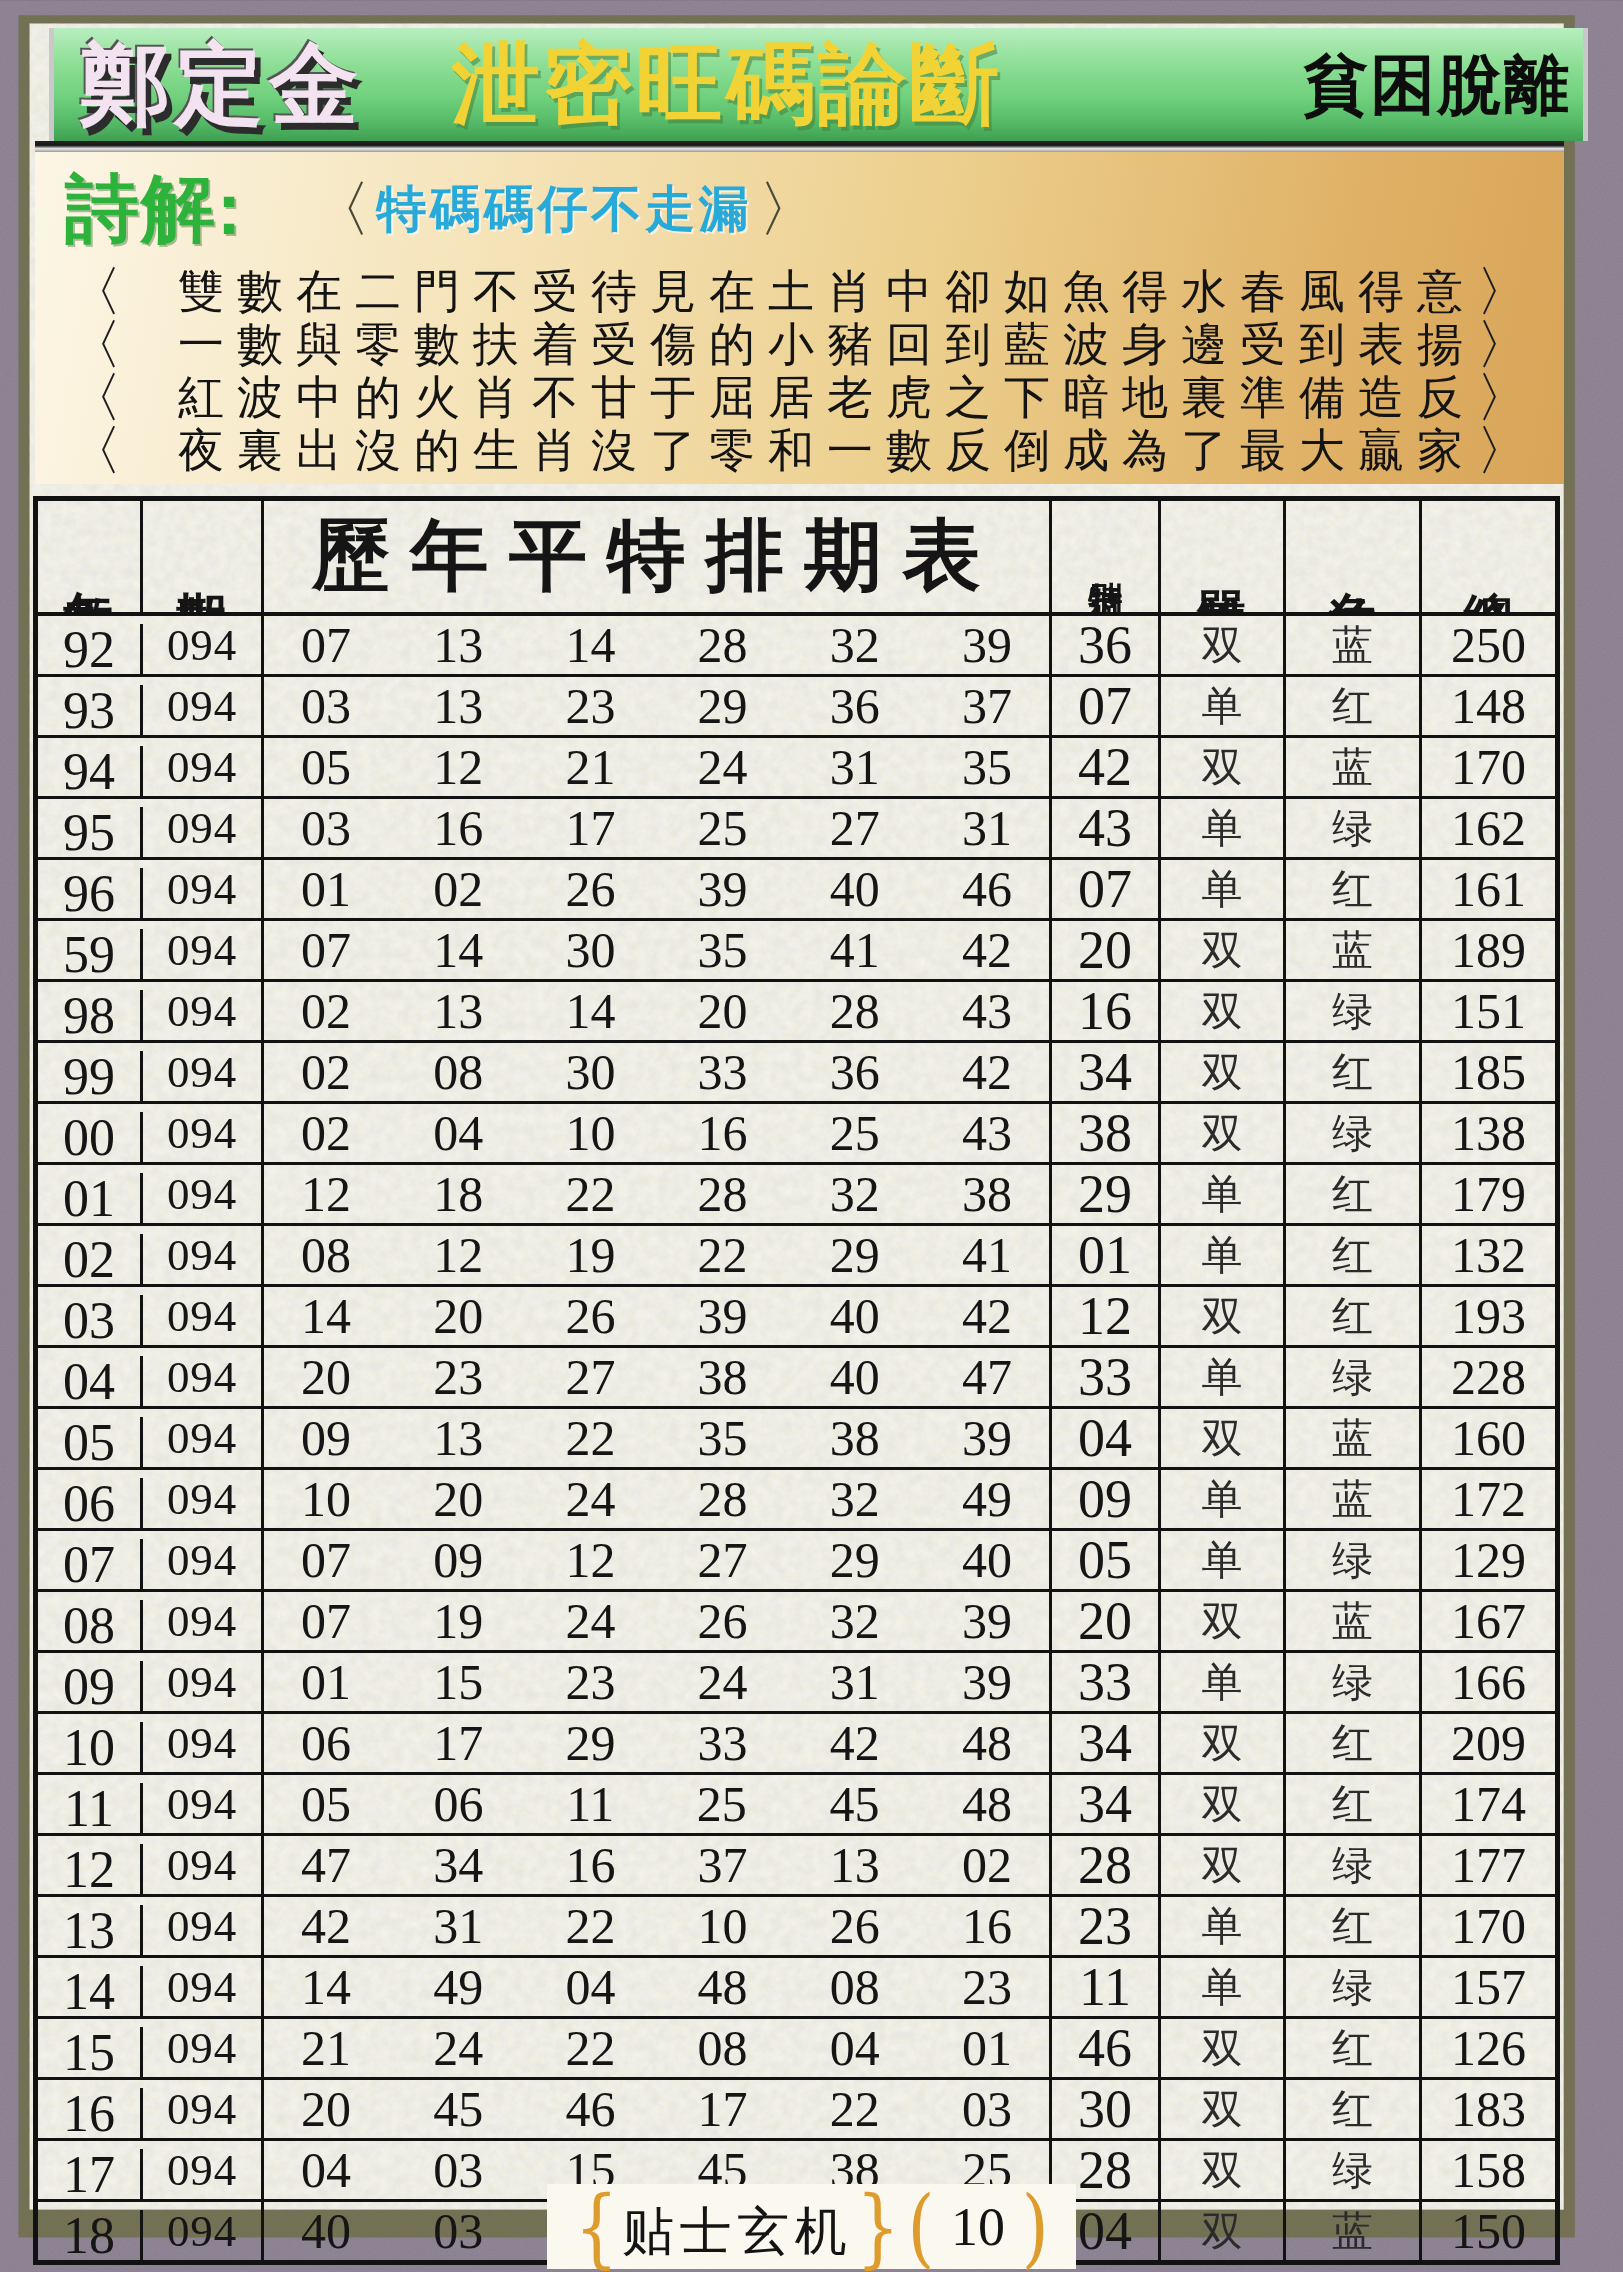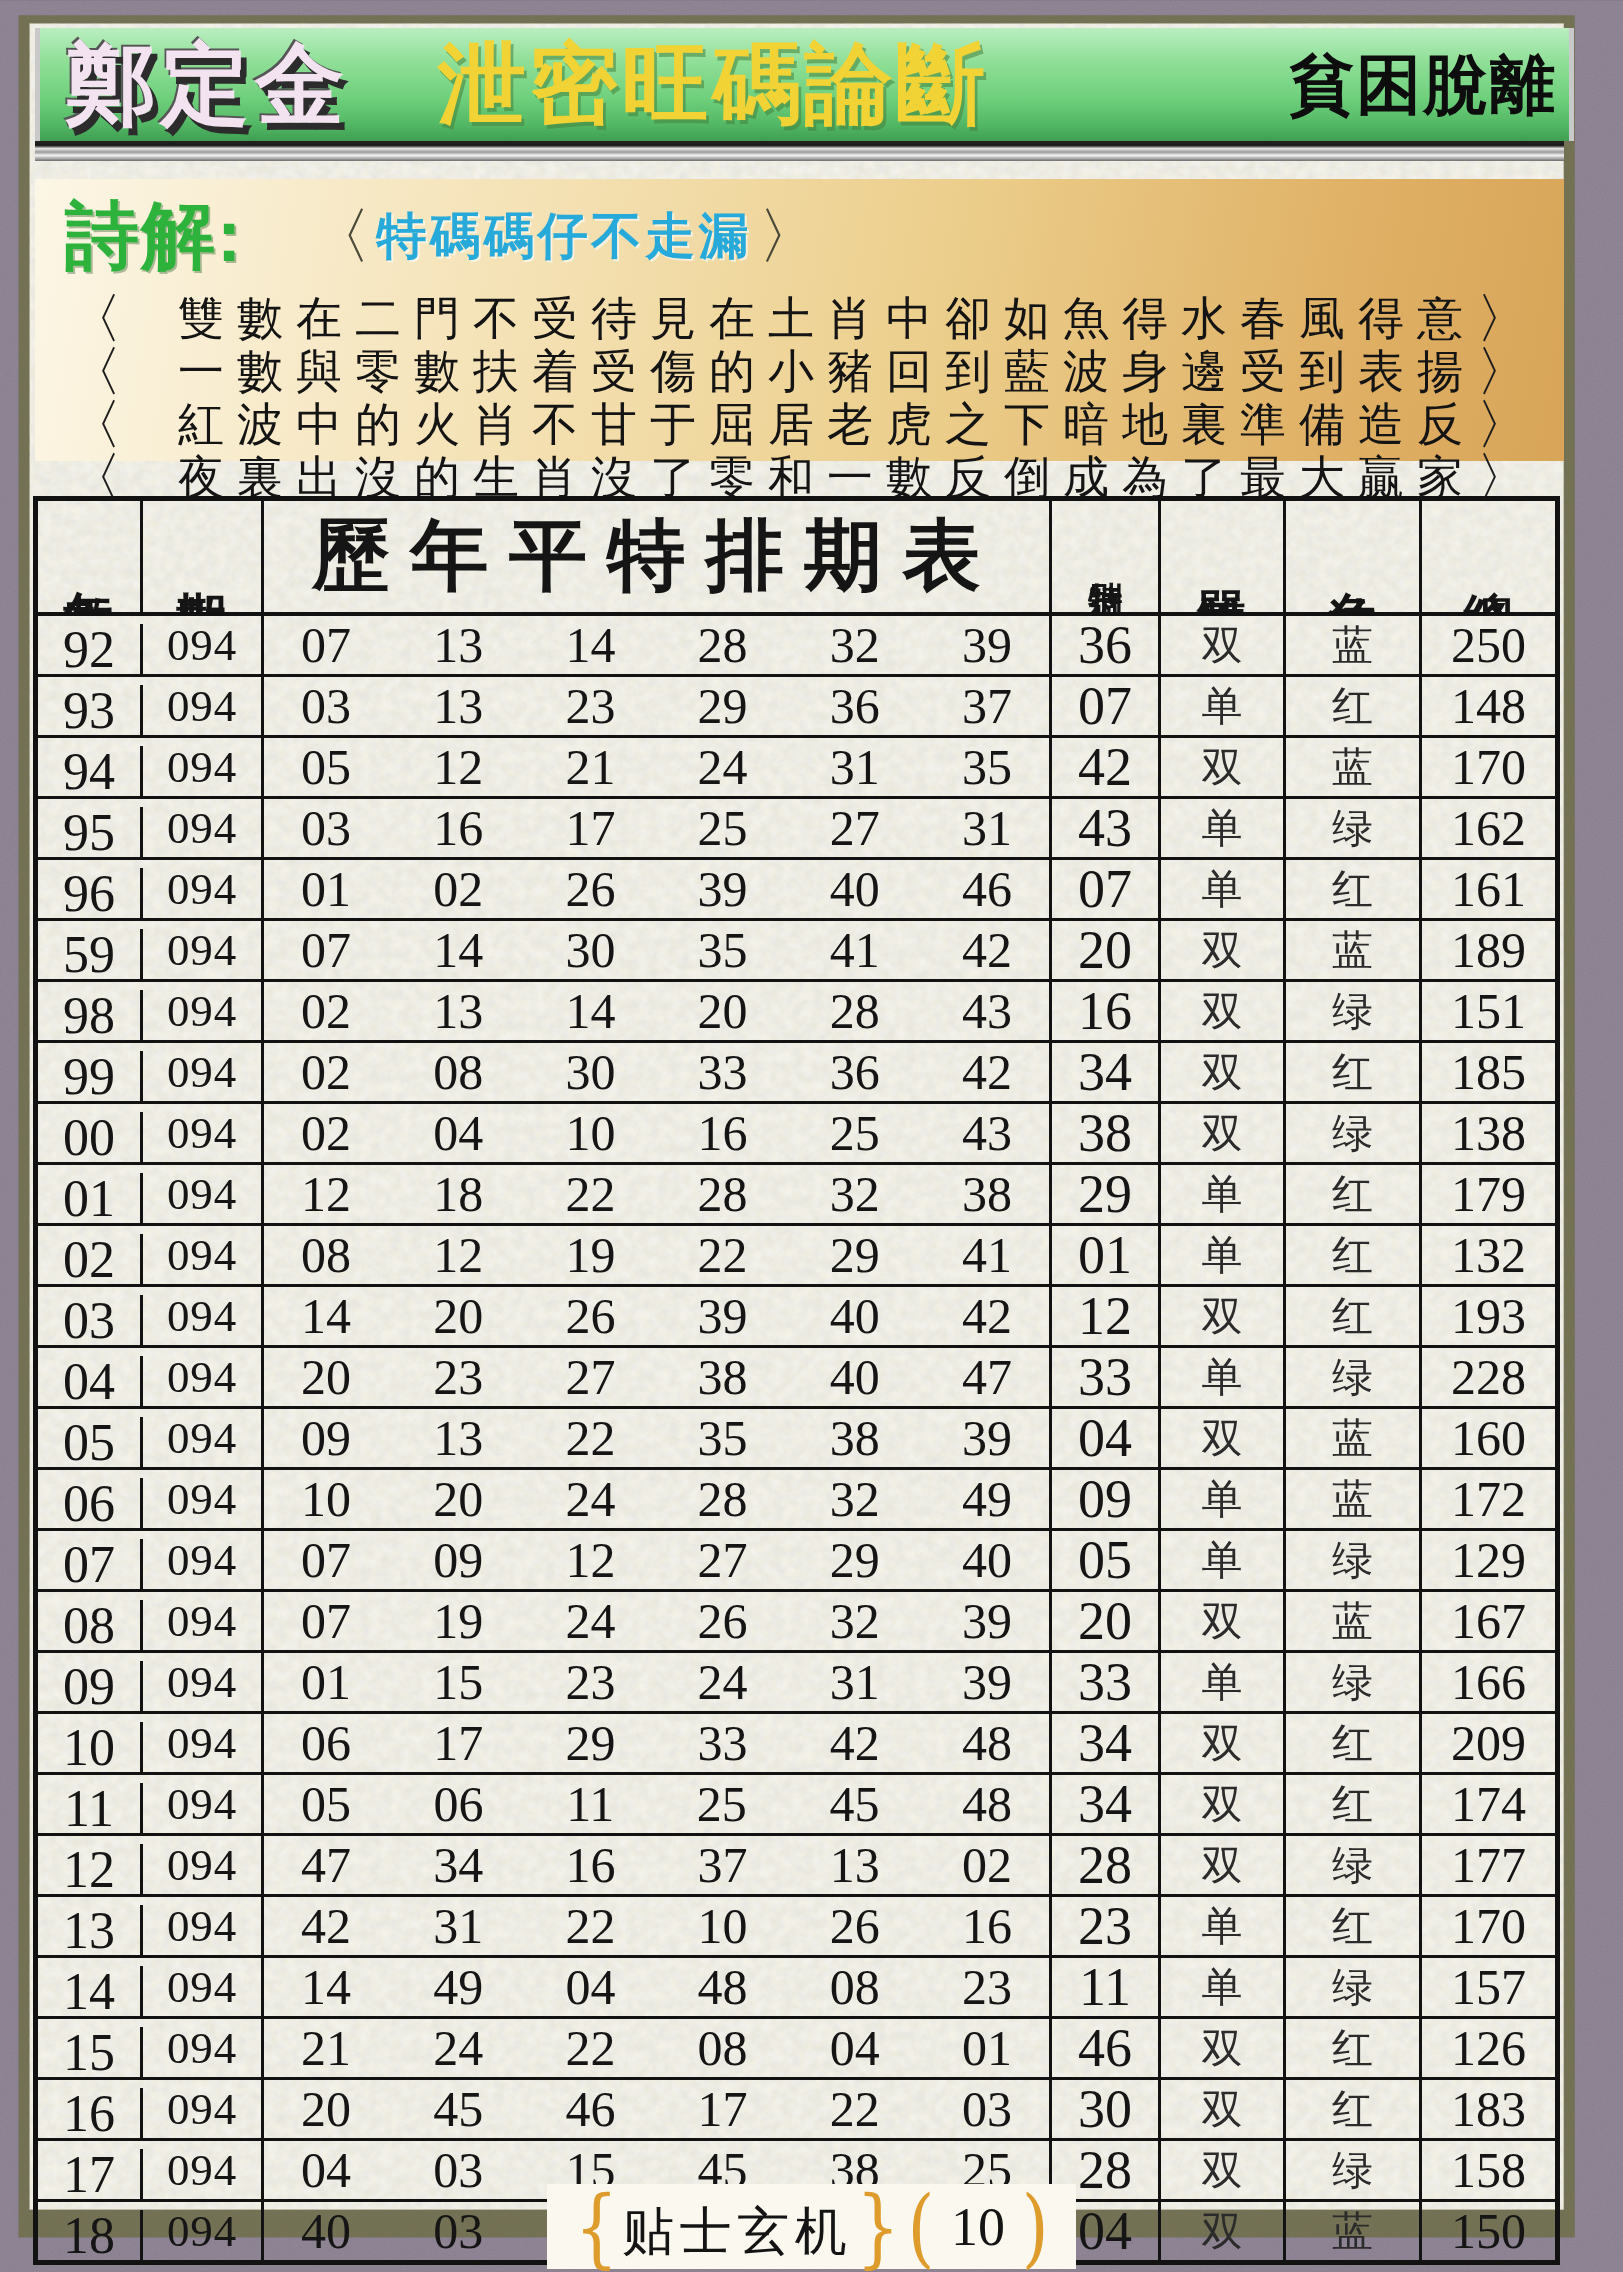--- a/index.html
+++ b/index.html
@@ -2,34 +2,34 @@
 <html style="font-size:15px"><head>
 <meta charset="utf-8">
 <style>
   html,body{margin:0;padding:0;background:#7d7580;}
   #sheet{position:relative;width:1623px;height:2273px;overflow:hidden;
          font-family:"Liberation Serif", serif;}
   #sheet svg.texture{position:absolute;left:0;top:0;z-index:0;}
   .layer{position:absolute;z-index:1;}
 
   
-  .banner{left:35px;top:28px;width:1529px;height:113px;
+  .banner{left:49px;top:28px;width:1529px;height:113px;
           background:linear-gradient(180deg,#b9eec0 0%,#8fdf97 30%,#6fd07c 62%,#53b865 85%,#3f9e52 100%);
           border-left:5.6px solid #c9c9c9;border-right:5.6px solid #c9c9c9;
           display:flex;align-items:center;}
   .banner-author{font-size:89px;font-weight:900;color:#f3e2f0;margin-left:26px;
           letter-spacing:5.6px;text-shadow:5.6px 6.5px 0 #2c2c2c, -1.9px -1.9px 0 #555;}
   .banner-title{font-size:88px;font-weight:900;color:#f2d335;letter-spacing:3.7px;
           margin-left:88px;text-shadow:2.8px 3.7px 0 rgba(70,130,60,.55);}
   .banner-slogan{font-size:65px;font-weight:700;color:#0d0d0d;margin-left:auto;margin-right:12px;letter-spacing:1.9px;}
   .metal{left:35px;top:141px;width:1529px;height:20.4px;
          background:linear-gradient(180deg,#222 0%,#1a1a1a 22%,#e8e8e8 38%,#9a9a9a 55%,#f2f2f2 72%,#6e6e6e 100%);}
 
   
-  .poem{left:35px;top:179px;width:1529px;height:282px;
+  .poem{left:35px;top:152px;width:1529px;height:332px;
         background:linear-gradient(100deg,#fcf6e6 0%,#f5e3b8 30%,#eccf8d 58%,#dfb065 85%,#d8a558 100%);}
   .poem-head{position:absolute;left:0;top:9.3px;width:100%;height:97px;display:flex;align-items:center;}
   .poem-label{font-size:74px;font-weight:900;color:#2db33c;margin-left:30px;letter-spacing:1.9px;
               text-shadow:1.9px 1.9px 0 rgba(20,80,20,.35);font-family:"Liberation Sans",sans-serif;}
   .poem-sub-open,.poem-sub-close{font-size:61px;color:#4a4a3a;margin:0 5.6px;}
   .poem-sub{font-size:50px;font-weight:900;color:#27a9da;letter-spacing:3.7px;
             font-family:"Liberation Sans",sans-serif;text-shadow:1.9px 1.9px 0 rgba(255,255,255,.6);}
   .poem-sub-wrap{margin-left:61px;display:flex;align-items:center;}
   .poem-lines{position:absolute;left:33px;top:113px;width:1462px;}
   .poem-line{display:flex;align-items:center;height:53px;}

